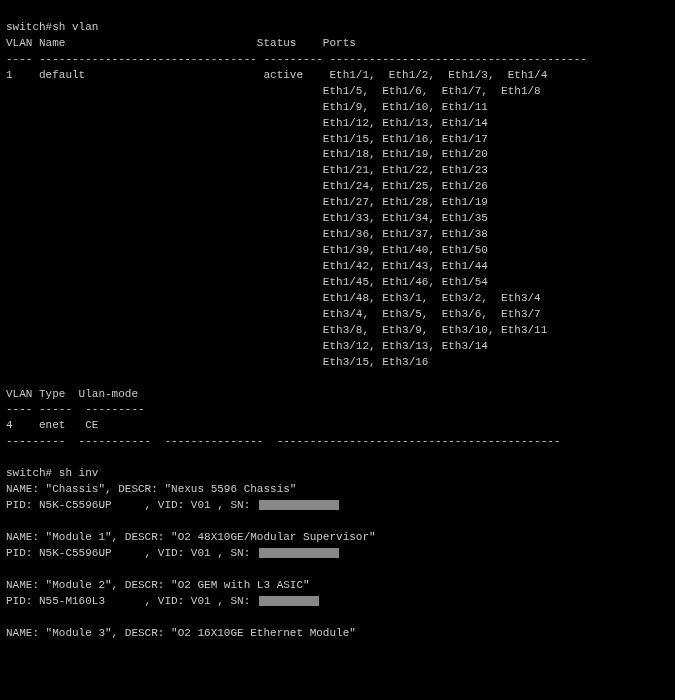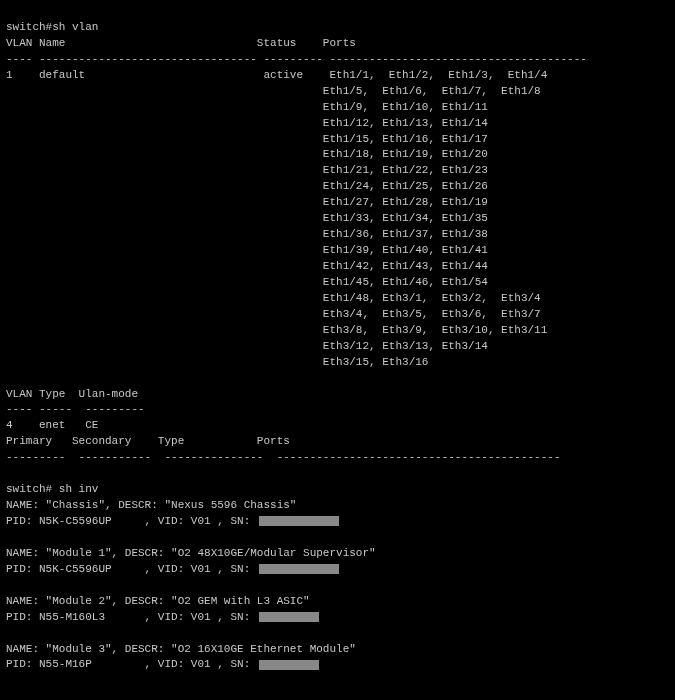--- a/index.html
+++ b/index.html
@@ -52,41 +52,39 @@
 </span><span>                                                Eth1/5,  Eth1/6,  Eth1/7,  Eth1/8
 </span><span>                                                Eth1/9,  Eth1/10, Eth1/11
 </span><span>                                                Eth1/12, Eth1/13, Eth1/14
 </span><span>                                                Eth1/15, Eth1/16, Eth1/17
 </span><span>                                                Eth1/18, Eth1/19, Eth1/20
 </span><span>                                                Eth1/21, Eth1/22, Eth1/23
 </span><span>                                                Eth1/24, Eth1/25, Eth1/26
 </span><span>                                                Eth1/27, Eth1/28, Eth1/19
 </span><span>                                                Eth1/33, Eth1/34, Eth1/35
 </span><span>                                                Eth1/36, Eth1/37, Eth1/38
-</span><span>                                                Eth1/39, Eth1/40, Eth1/41
+</span><span>                                                Eth1/39, Eth1/40, Eth1/50
 </span><span>                                                Eth1/42, Eth1/43, Eth1/44
 </span><span>                                                Eth1/45, Eth1/46, Eth1/54
 </span><span>                                                Eth1/48, Eth3/1,  Eth3/2,  Eth3/4
 </span><span>                                                Eth3/4,  Eth3/5,  Eth3/6,  Eth3/7
 </span><span>                                                Eth3/8,  Eth3/9,  Eth3/10, Eth3/11
 </span><span>                                                Eth3/12, Eth3/13, Eth3/14
 </span><span>                                                Eth3/15, Eth3/16
 
 </span><span>VLAN Type  Ulan-mode
 </span><span>---- -----  ---------
 </span><span>4    enet   CE
-</span><span>Primary   Secondary    Type           Ports
 </span><span>---------  -----------  ---------------  -------------------------------------------
 
 </span><span>switch# sh inv
 </span><span>NAME: "Chassis", DESCR: "Nexus 5596 Chassis"
 </span><span>PID: N5K-C5596UP     , VID: V01 , SN: <span class="redacted">&nbsp;</span>
 </span><span>
 NAME: "Module 1", DESCR: "O2 48X10GE/Modular Supervisor"
 </span><span>PID: N5K-C5596UP     , VID: V01 , SN: <span class="redacted">&nbsp;</span>
 </span><span>
 NAME: "Module 2", DESCR: "O2 GEM with L3 ASIC"
 </span><span>PID: N55-M160L3      , VID: V01 , SN: <span class="redacted-sm">&nbsp;</span>
 </span><span>
 NAME: "Module 3", DESCR: "O2 16X10GE Ethernet Module"
-</span><span>PID: N55-M16P        , VID: V01 , SN: <span class="redacted-sm">&nbsp;</span>
 </span>  </div>
 </div>
 
 </body></html>

